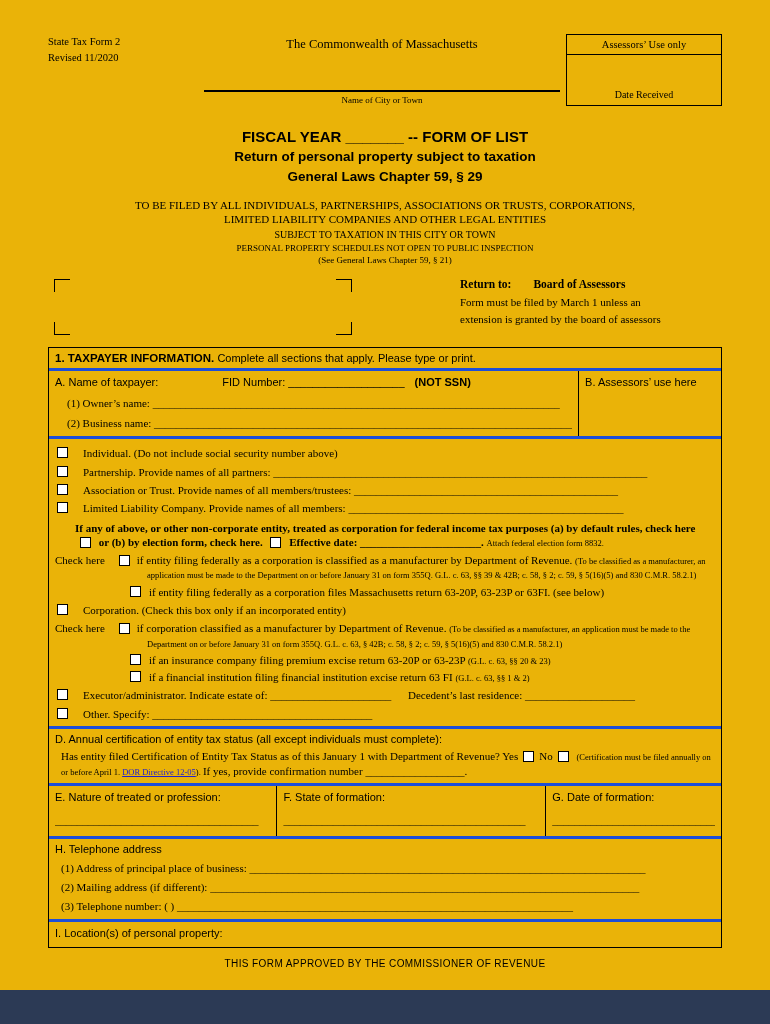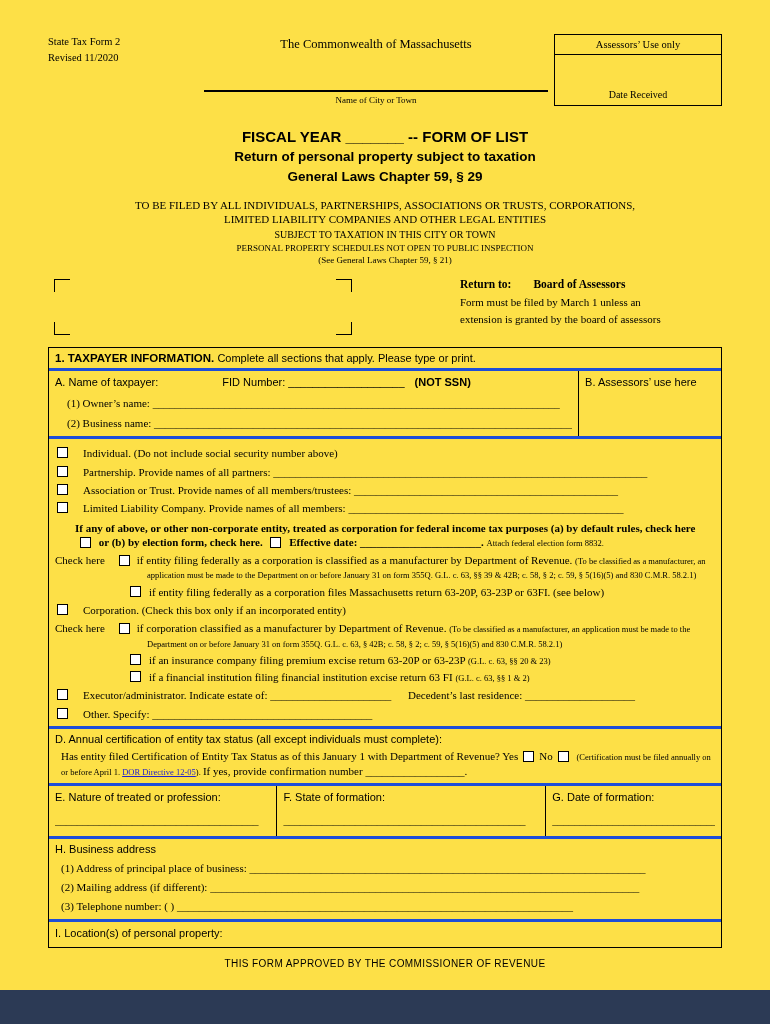--- a/index.html
+++ b/index.html
@@ -1,35 +1,35 @@
 <!DOCTYPE html>
 <html><head>
 <meta charset="utf-8">
 <style>
   * { margin:0; padding:0; box-sizing:border-box; }
   html,body { background:#ffffff; }
   .page {
     position:relative; width:770px; height:1024px; margin:0 auto;
-    background:#fde047; color:#000; overflow:hidden;
+    background:#eab308; color:#000; overflow:hidden;
     font-family:"Liberation Serif", serif; font-size:11px; line-height:1.3;
   }
   .content { position:absolute; left:48px; top:34px; width:674px; }
   .sans { font-family:"Liberation Sans", sans-serif; }
   .b { font-weight:bold; }
   .f-small { font-size:8.5px; }
   .nw { white-space:nowrap; overflow:hidden; }
 
   
   .hdr { display:flex; align-items:flex-start; }
   .hdr-left { width:150px; font-size:10.5px; line-height:1.5; }
   .hdr-center { flex:1; text-align:center; position:relative; }
   .commonwealth { font-size:12.5px; padding-top:2px; }
   .city-line { border-bottom:2px solid #000; height:40px; margin:0 6px; cursor:text; }
   .city-label { font-size:9px; margin-top:3px; }
-  .assessors-box { width:168px; height:72px; border:1px solid #000; display:flex; flex-direction:column; }
+  .assessors-box { width:156px; height:72px; border:1px solid #000; display:flex; flex-direction:column; }
   .ab-title { text-align:center; font-size:10.5px; padding:3px 0 2px; border-bottom:1px solid #000; }
   .ab-space { flex:1; }
   .ab-date { text-align:center; font-size:10px; padding-bottom:4px; }
 
   
   .title-block { text-align:center; margin-top:20px; font-family:"Liberation Sans", sans-serif; font-weight:bold; }
   .title-1 { font-size:15px; }
   .title-2, .title-3 { font-size:13.5px; margin-top:2px; }
 
   
@@ -276,21 +276,21 @@
           <div class="sec-head">F.  State of formation:</div>
           <div class="blank">____________________________________________</div>
         </div>
         <div class="efg-col col-g">
           <div class="sec-head">G.  Date of formation:</div>
           <div class="blank">______________________________</div>
         </div>
       </div>
 
       <div class="row sec-h">
-        <div class="sec-head">H.  Business address</div>
+        <div class="sec-head">H.  Telephone address</div>
         <div class="h-line nw">(1)   Address of principal place of business: ________________________________________________________________________</div>
         <div class="h-line nw">(2)   Mailing address (if different): ______________________________________________________________________________</div>
         <div class="h-line nw">(3)   Telephone number:    (           ) ________________________________________________________________________</div>
       </div>
 
       <div class="row row-i">
         <div class="sec-head">I.  Location(s) of personal property:</div>
       </div>
     </div>
 

